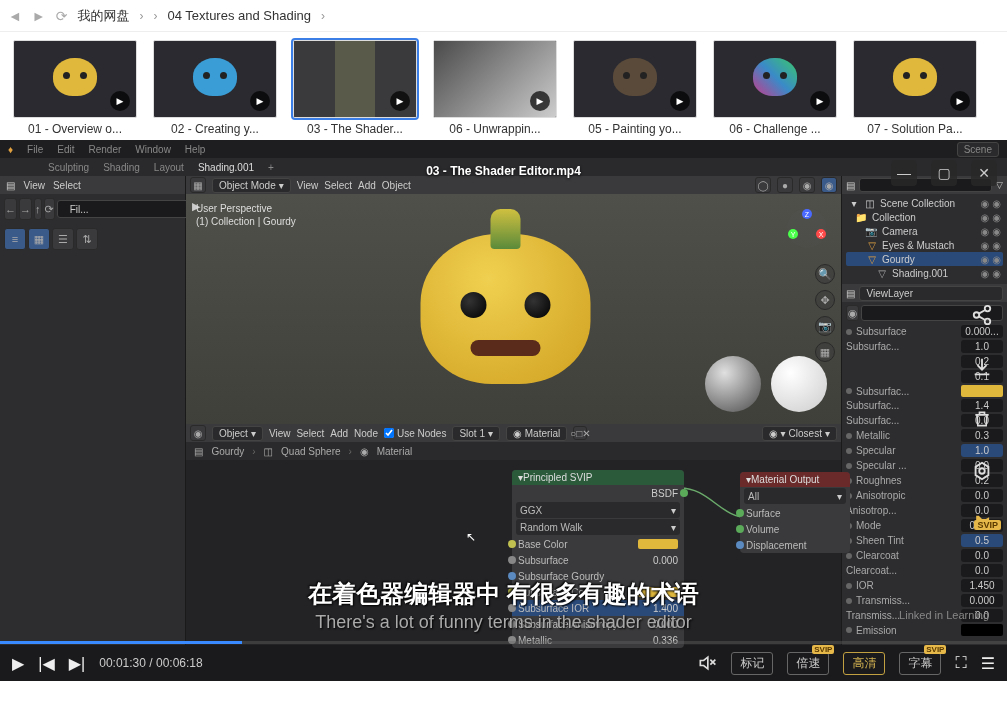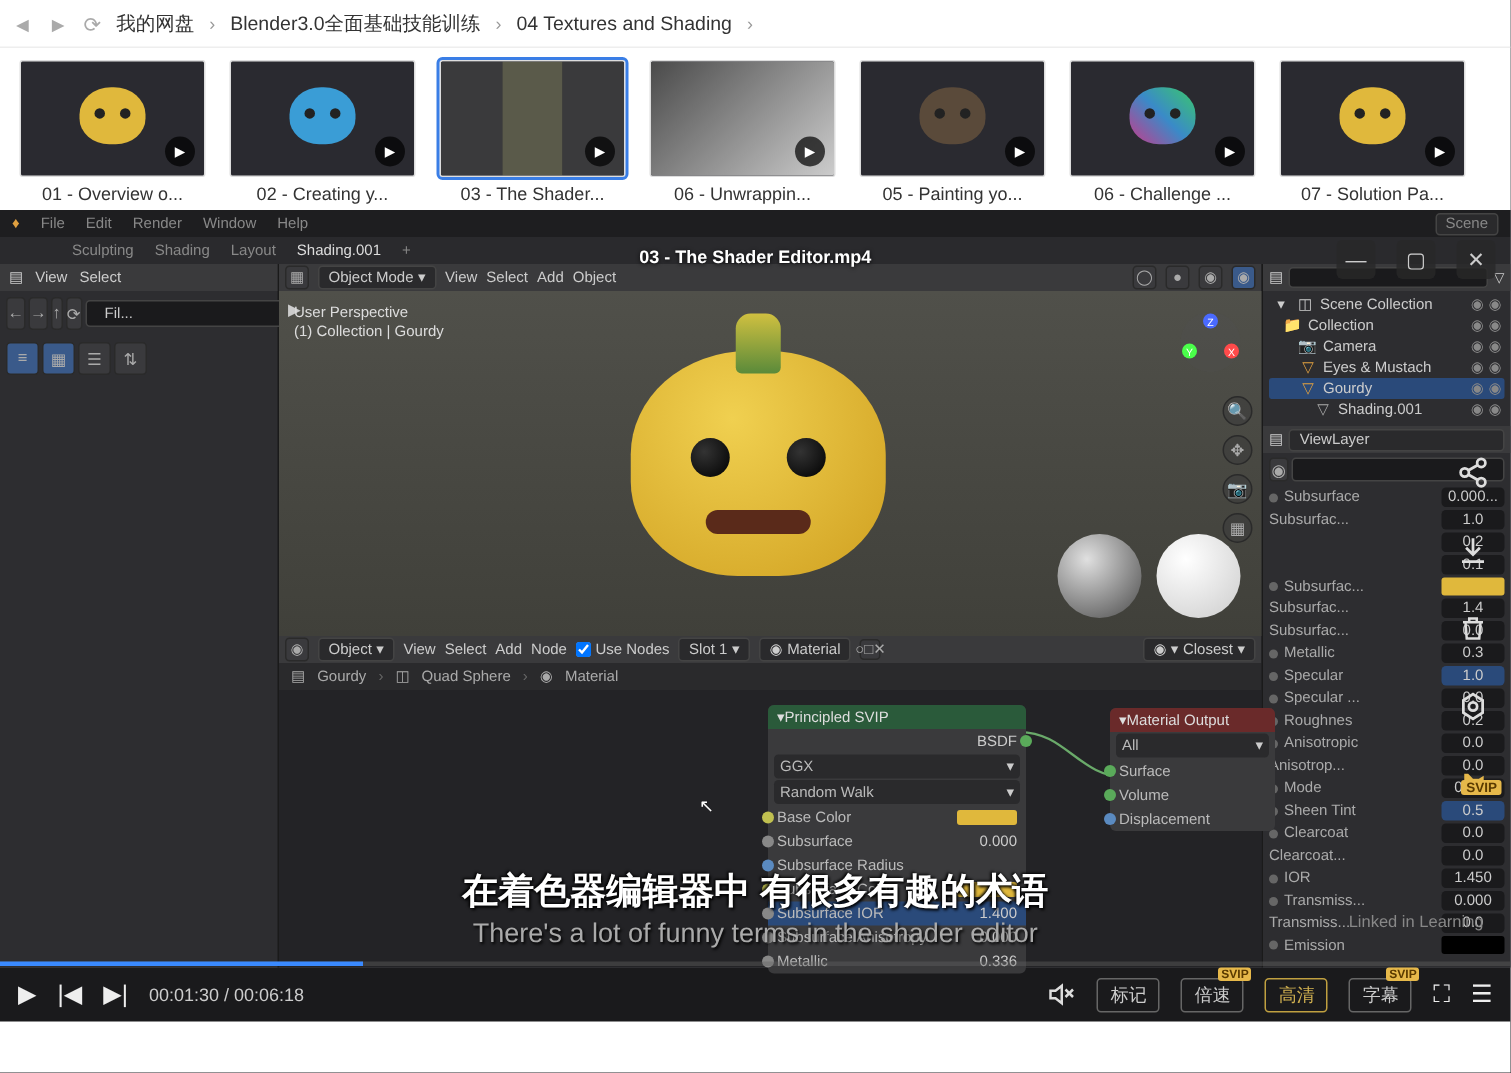--- a/index.html
+++ b/index.html
@@ -124,21 +124,20 @@
 </style>
 </head>
 <body>
 
 <div class="breadcrumb">
   <span class="bc-arrow">◄</span>
   <span class="bc-arrow">►</span>
   <span class="bc-arrow">⟳</span>
   <span class="bc-item">我的网盘</span>
   <span class="bc-sep">›</span>
-  <span class="bc-item">Blender3.0全面基础技能训练</span>
   <span class="bc-sep">›</span>
   <span class="bc-item">04 Textures and Shading</span>
   <span class="bc-sep">›</span>
 </div>
 
 <div class="thumbs">
   <div class="thumb">
       <div class="thumb-img">
         <div class="thumb-pumpkin">
           <div class="eye l"></div>
@@ -348,21 +347,21 @@
                 <span>Base Color</span>
                 <span class="color-chip" style="background:#e0b83c"></span>
               </div>
             <div class="node-row">
                 <span class="socket in gray"></span>
                 <span>Subsurface</span>
                 <span class="val">0.000</span>
               </div>
             <div class="node-row">
                 <span class="socket in blue"></span>
-                <span>Subsurface Radius</span>
+                <span>Subsurface Gourdy</span>
               </div>
             <div class="node-row">
                 <span class="socket in yellow"></span>
                 <span>Subsurface Color</span>
                 <span class="color-chip" style="background:#e0b83c"></span>
               </div>
             <div class="node-row" style="background:#2a4a7a">
                 <span class="socket in gray"></span>
                 <span>Subsurface IOR</span>
                 <span class="val">1.400</span>

